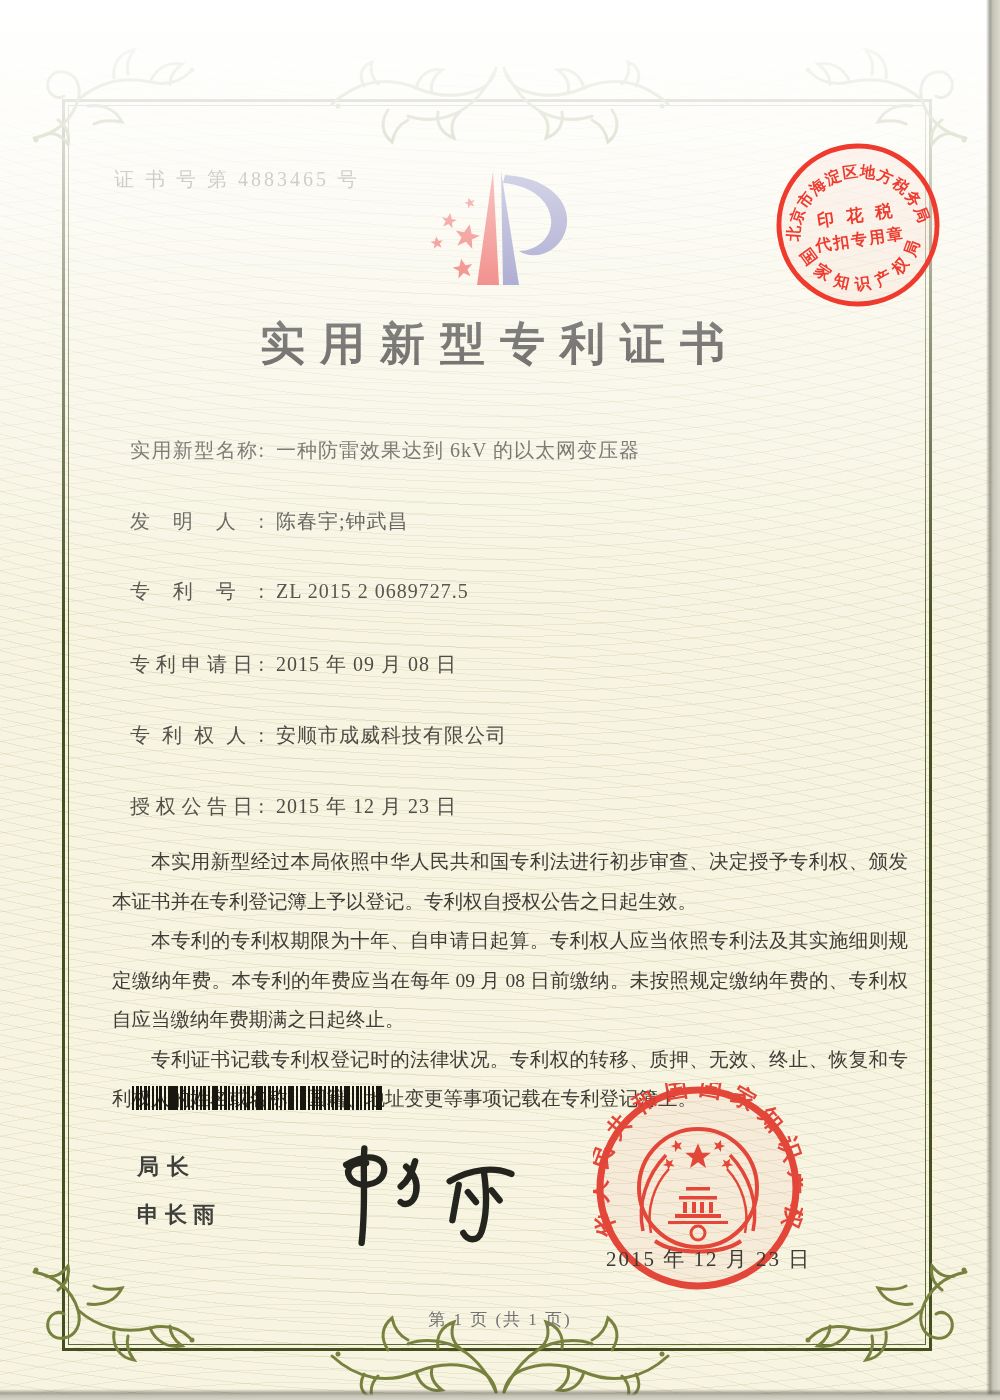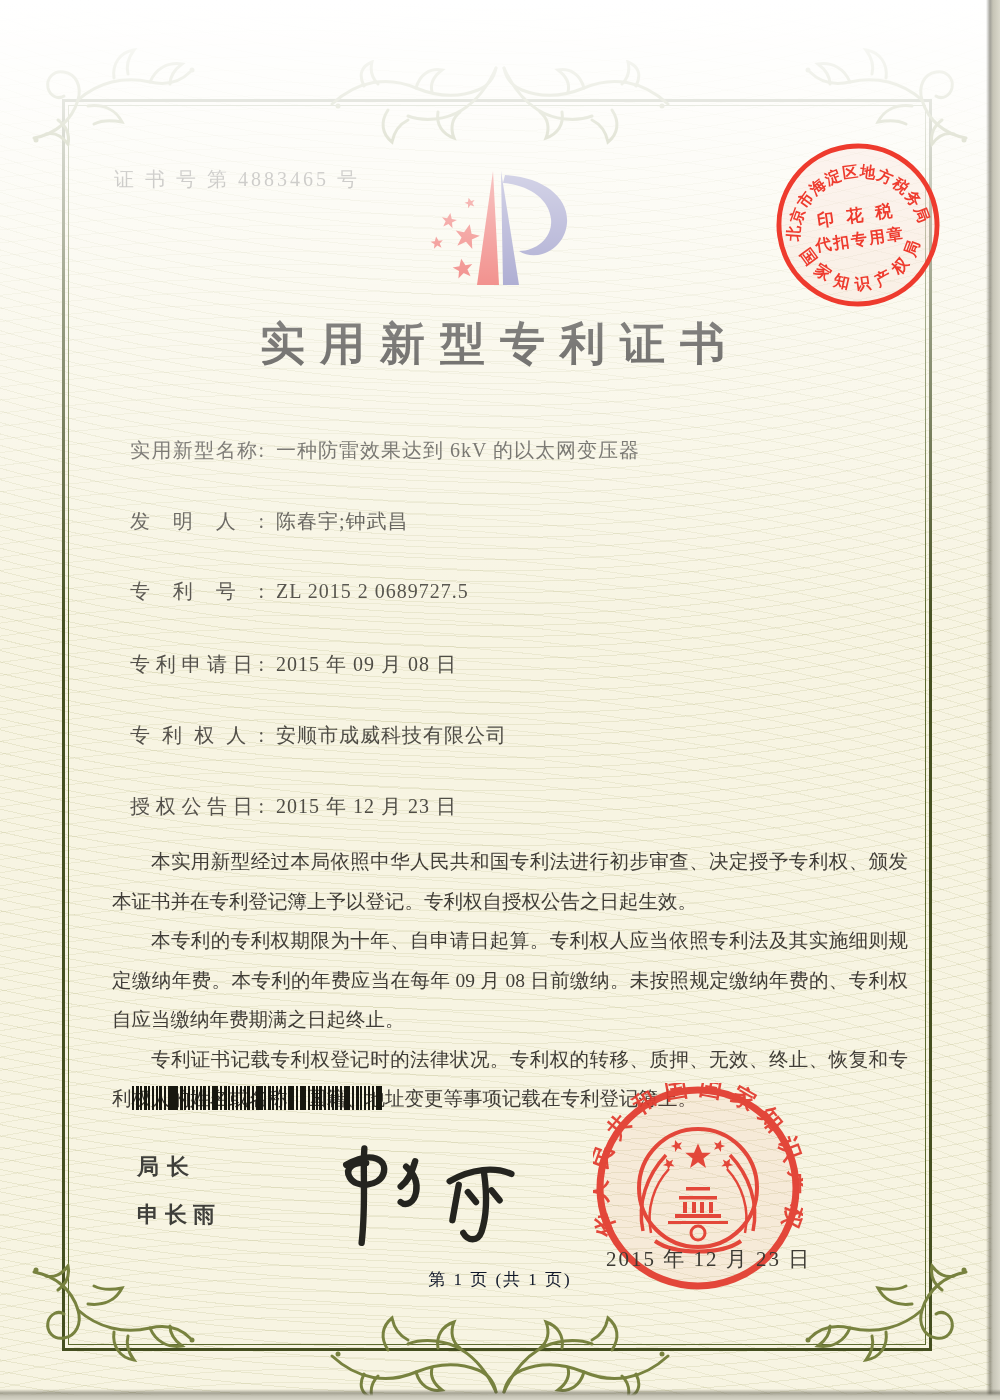--- a/index.html
+++ b/index.html
@@ -54,22 +54,22 @@
   .sig-role{position:absolute;left:137px;top:1152px;font-size:22px;letter-spacing:8px;
     font-family:"Liberation Sans","DejaVu Sans",sans-serif;font-weight:600;color:#3f3f3b;}
   .sig-name{position:absolute;left:137px;top:1200px;font-size:22px;letter-spacing:6px;
     font-family:"Liberation Sans","DejaVu Sans",sans-serif;font-weight:600;color:#3f3f3b;}
   .autograph{position:absolute;left:292px;top:1134px;width:250px;height:118px;}
 
   .tax-seal{position:absolute;left:768px;top:135px;width:180px;height:180px;z-index:20;transform:rotate(-8deg);}
   .main-seal{position:absolute;left:593px;top:1083px;width:210px;height:210px;z-index:20;opacity:0.93;}
   .seal-date{position:absolute;left:606px;top:1245px;z-index:21;font-size:21px;letter-spacing:2px;color:#3c3a33;}
 
-  .footer{position:absolute;left:0;top:1268px;width:100%;text-align:center;z-index:5;
-    font-size:17px;letter-spacing:2px;color:#0f172a;}
+  .footer{position:absolute;left:0;top:1308px;width:100%;text-align:center;z-index:5;
+    font-size:17px;letter-spacing:2px;color:#737373;}
 
   svg text{font-family:"Liberation Serif","DejaVu Serif",serif;}
 </style>
 </head>
 <body>
 
 <div class="page">
 
   <svg width="0" height="0" style="position:absolute">
     <defs>

